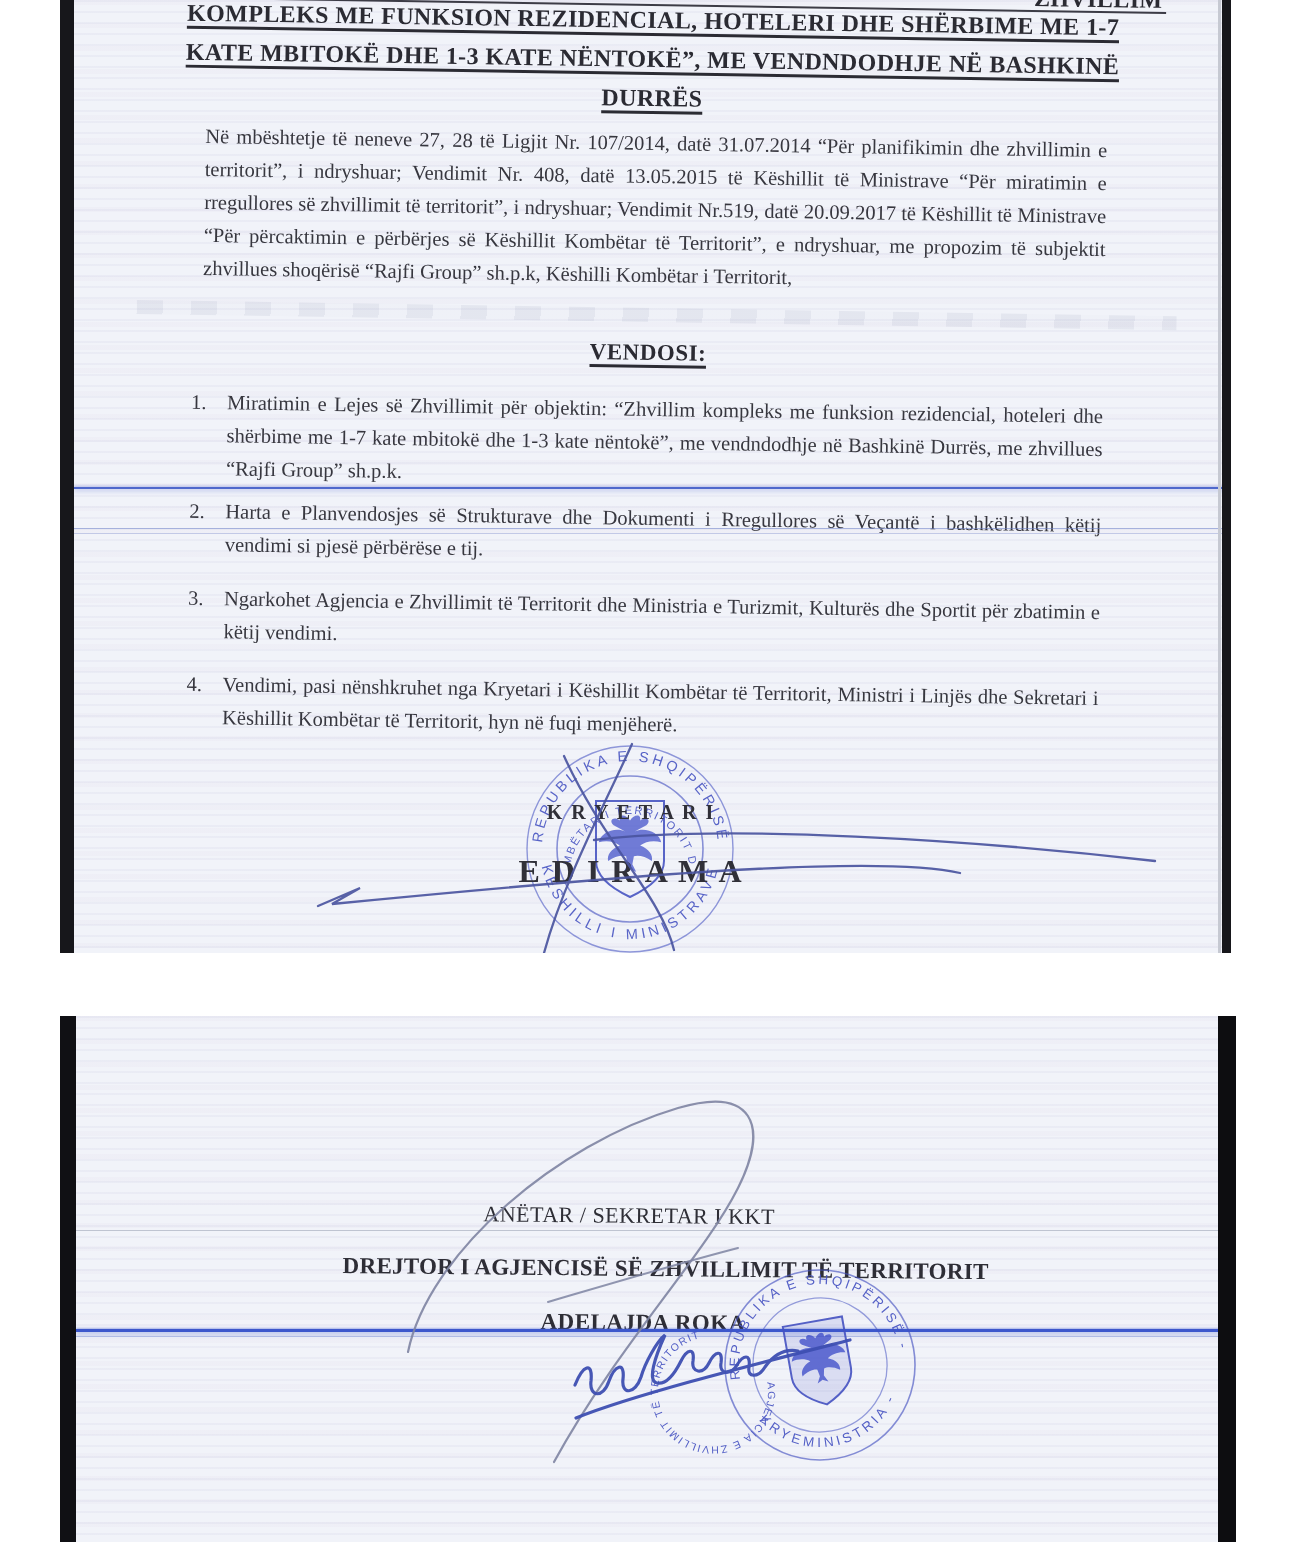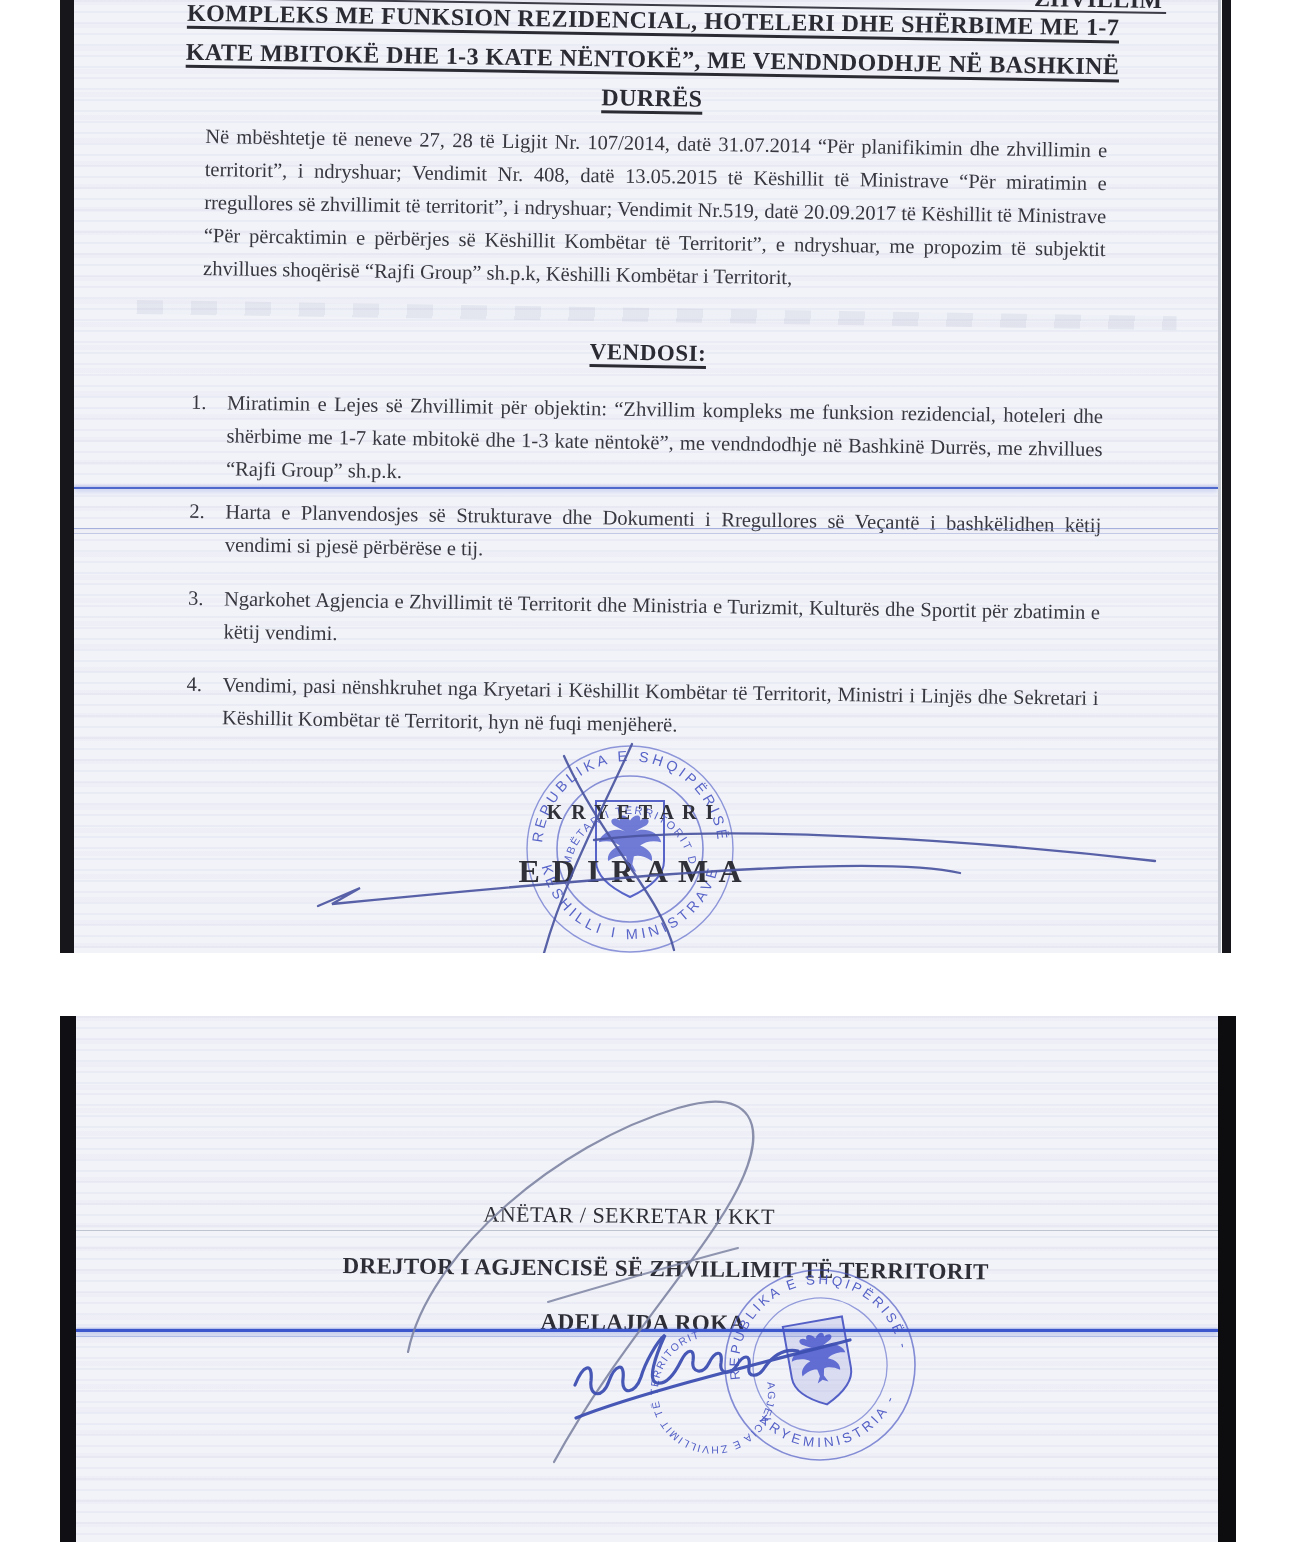--- a/index.html
+++ b/index.html
@@ -9,20 +9,21 @@
     font-family:"Liberation Serif","DejaVu Serif",serif;
   }
   .abs{position:absolute;}
   
   .page{
     position:absolute;overflow:hidden;
     background:
       repeating-linear-gradient(180deg, rgba(196,196,222,0.16) 0 2px, rgba(255,255,255,0) 2px 11px),
       repeating-linear-gradient(180deg, rgba(214,202,224,0.10) 0 5px, rgba(255,255,255,0) 5px 23px),
       #f1f3f9;
+    padding-left: 12px;
   }
   .bar{position:absolute;background:#17171b;}
   .tilt{position:absolute;inset:0;}
   
   .doc-title{
     position:absolute;left:72px;width:1000px;text-align:center;
     font-weight:bold;font-size:24px;letter-spacing:.4px;color:#2b2b33;
     text-decoration:underline;text-decoration-thickness:2.5px;text-underline-offset:5px;
     white-space:nowrap;
   }

